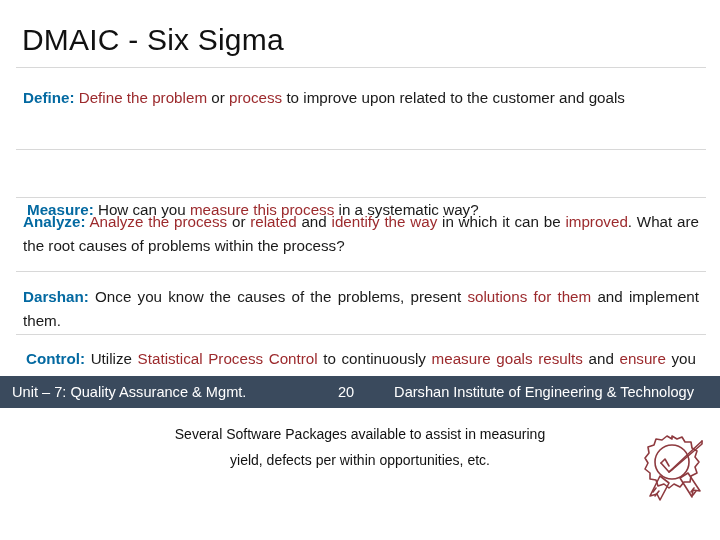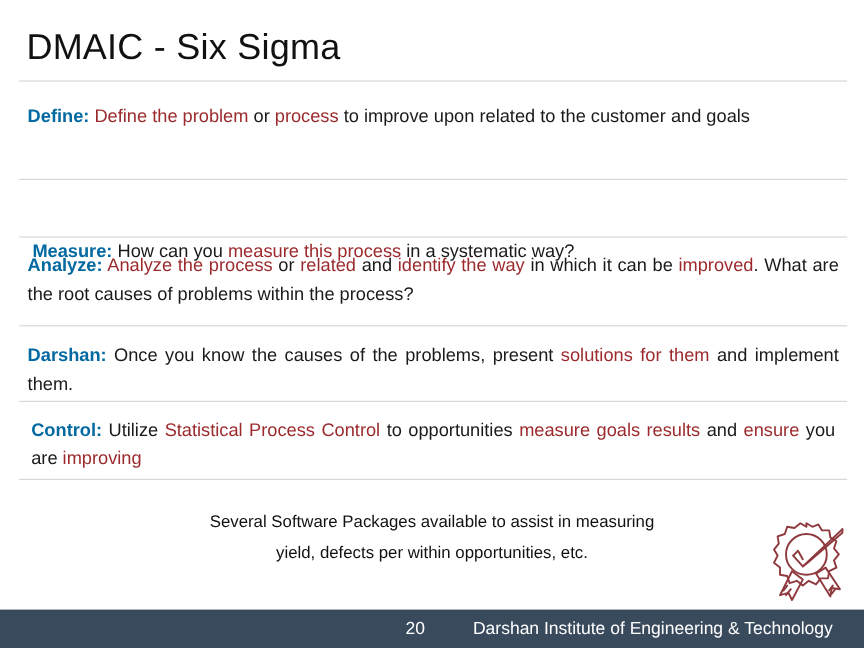--- a/index.html
+++ b/index.html
@@ -10,21 +10,21 @@
     width: 720px;
     height: 540px;
     background: #ffffff;
     font-family: "Liberation Sans", sans-serif;
     color: #000000;
     overflow: hidden;
   }
   .slide {
     position: relative;
     width: 720px;
-    height: 540px;
+    height: 408px;
     background: #ffffff;
     box-sizing: border-box;
   }
 
   
   .title {
     position: absolute;
     left: 22px;
     top: 21px;
     font-size: 30px;
@@ -158,21 +158,21 @@
 
   <div class="rule r3"></div>
 
   <div class="para p-improve">
     <span class="lead">Darshan:</span><span> Once you know the causes of the problems, present </span><span class="hl">solutions for them</span><span> and implement them.</span>
   </div>
 
   <div class="rule r4"></div>
 
   <div class="para p-control">
-    <span class="lead">Control:</span><span> Utilize </span><span class="hl">Statistical Process Control</span><span> to opportunities </span><span class="hl">measure goals results</span><span> and </span><span class="hl">ensure</span><span> you are </span><span class="hl">improving</span>
+    <span class="lead">Control:</span><span> Utilize </span><span class="hl">Statistical Process Control</span><span> to continuously </span><span class="hl">measure goals results</span><span> and </span><span class="hl">ensure</span><span> you are </span><span class="hl">improving</span>
   </div>
 
   <div class="rule r5"></div>
 
   <div class="note">
     <div>Several Software Packages available to assist in measuring</div>
     <div>yield, defects per within opportunities, etc.</div>
   </div>
 
   <div class="seal">
@@ -190,17 +190,18 @@
 
       <circle cx="36" cy="30" r="17"></circle>
 
       <path d="M25 31 L33 40 L66 9"></path>
       <path d="M25 31 L29 27 L33 34"></path>
       <path d="M33 40 L37 37 L66 12 L66 9"></path>
     </svg>
   </div>
 
   <div class="footer">
+    <span class="footer-left">Unit – 7: Quality Assurance &amp; Mgmt.</span>
     <span class="footer-page">20</span>
     <span class="footer-right">Darshan Institute of Engineering &amp; Technology</span>
   </div>
 
 </div>
 
 </body></html>

